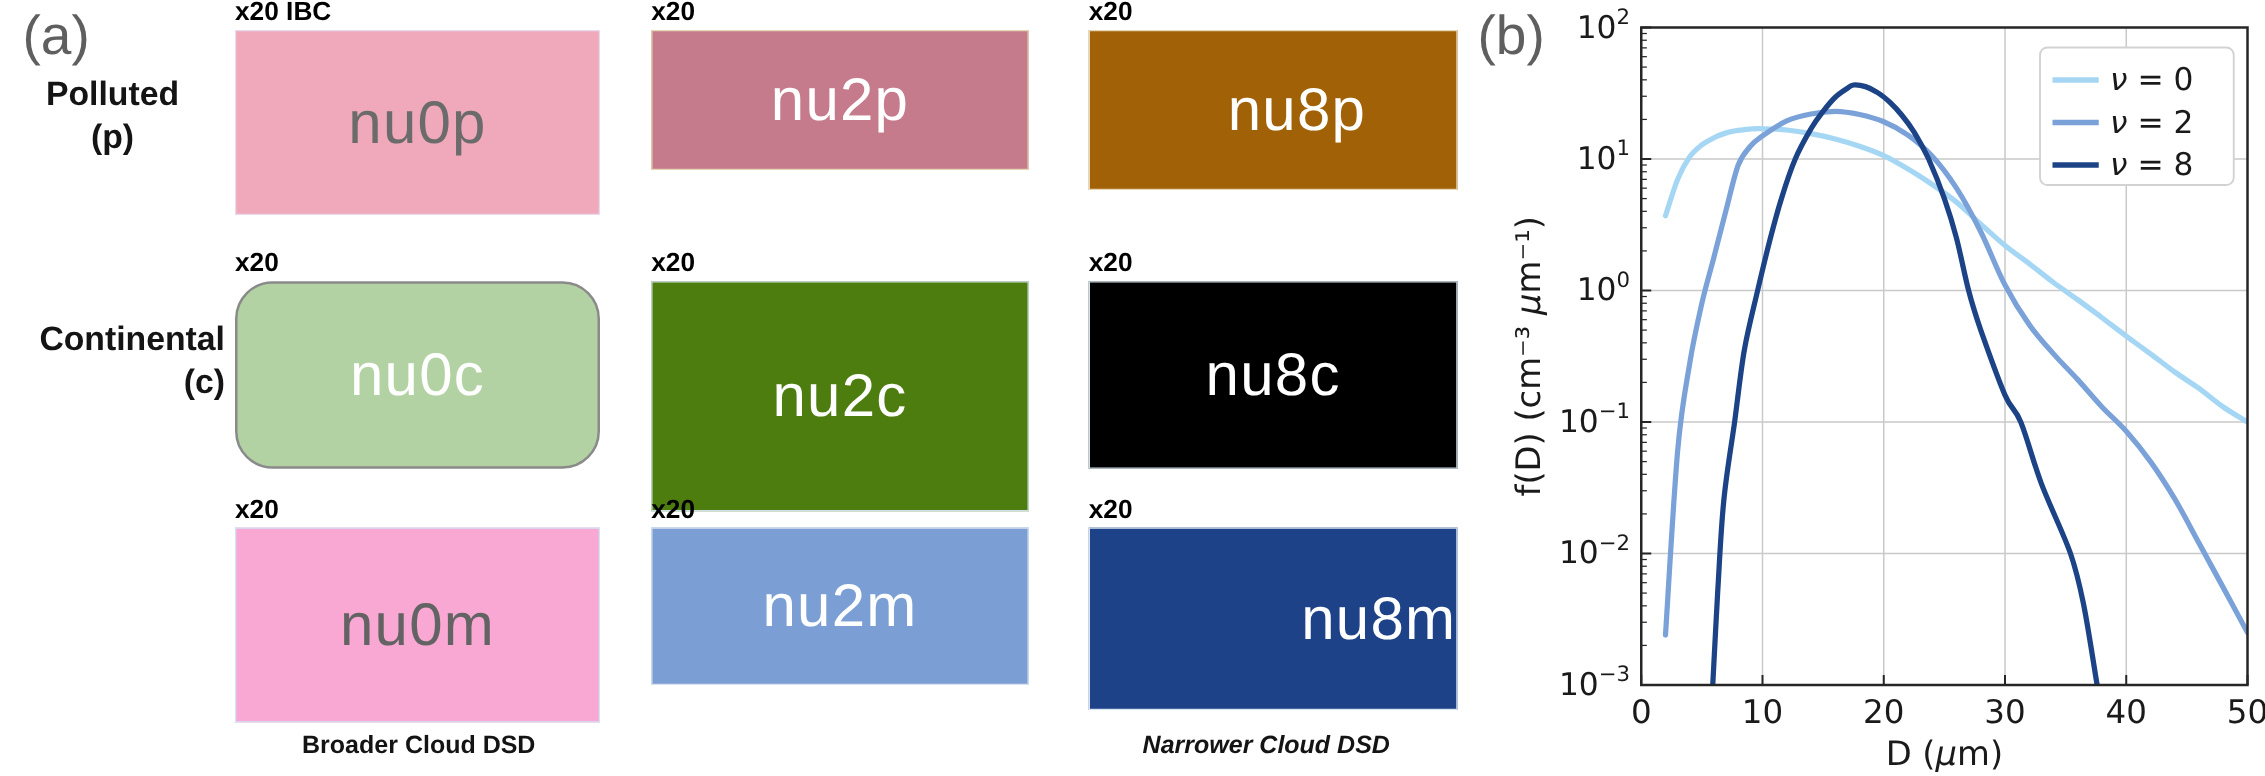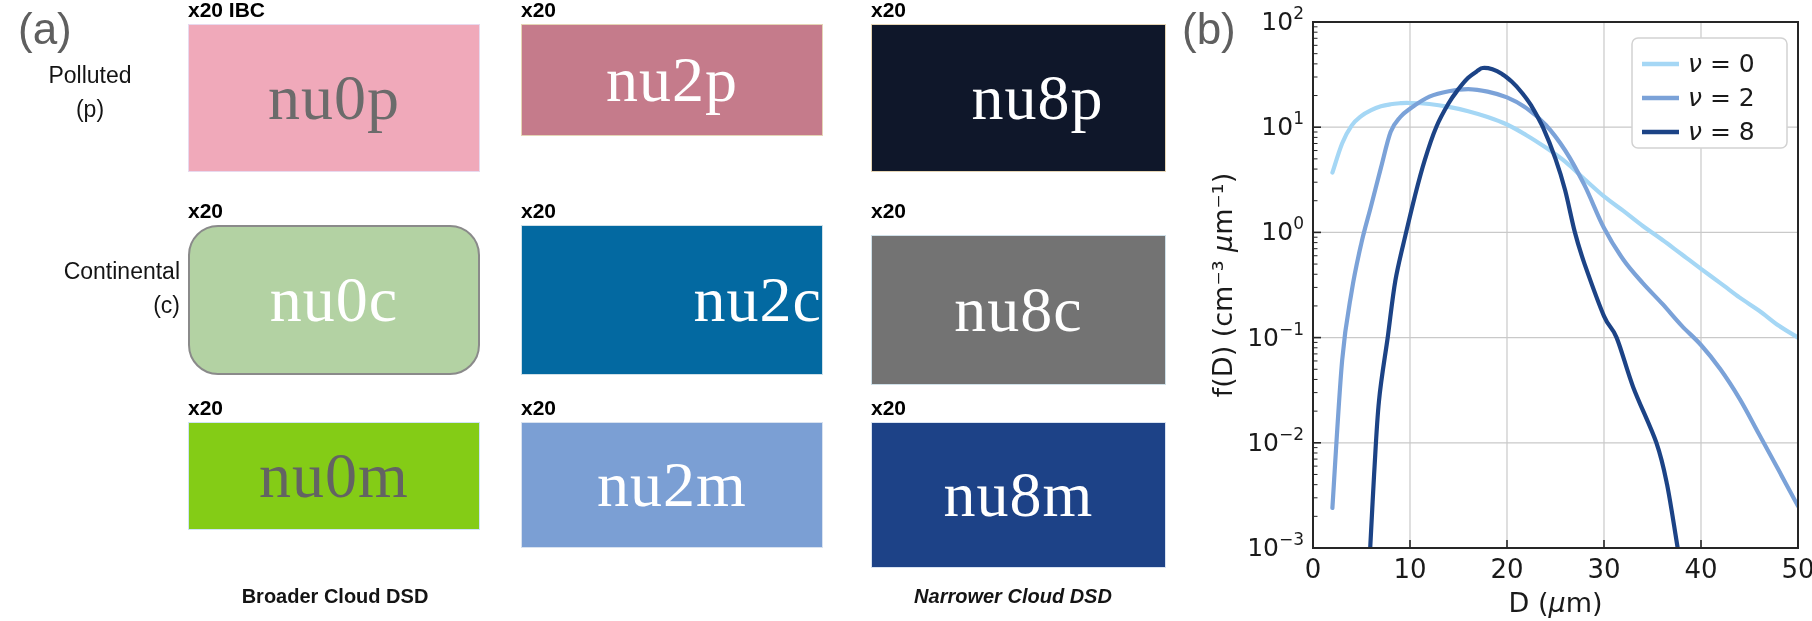--- a/index.html
+++ b/index.html
@@ -1,24 +1,24 @@
 <!DOCTYPE html>
 <html><head>
 <meta charset="utf-8">
 <style>
   html,body{margin:0;padding:0;background:#ffffff;}
   .stage{position:relative;width:1812px;height:621px;background:#ffffff;overflow:hidden;
          font-family:"Liberation Sans", sans-serif;}
   .panel-letter{position:absolute;font-size:44px;font-weight:500;color:#5f5f5f;}
-  .rowlabel{position:absolute;left:0;width:180px;text-align:center;font-size:23px;font-weight:400;
+  .rowlabel{position:absolute;left:0;width:180px;text-align:center;font-size:27px;font-weight:700;
             color:#141414;line-height:34px;}
   .boxwrap{position:absolute;}
   .tag{display:block;height:26px;font-size:21px;font-weight:600;color:#000;line-height:24px;text-align:left;}
   .box{display:flex;align-items:center;justify-content:center;border:1px solid transparent;box-sizing:border-box;}
-  .box .boxlabel{font-size:64px;font-weight:500;letter-spacing:1px;font-family:Liberation Serif, serif;}
+  .box .boxlabel{font-size:48px;font-weight:500;letter-spacing:1px;}
   .box.bordered{border-width:2px;border-style:solid;border-radius:30px;}
   .caption{position:absolute;width:360px;text-align:center;font-size:20px;font-weight:700;color:#141414;}
   svg text{font-family:"DejaVu Sans", sans-serif;}
 </style>
 </head>
 <body>
 
 <div class="stage">
 
   <div class="panel-letter" style="left:18px;top:4px;">(a)</div>
@@ -39,59 +39,59 @@
     </div>
   </div>
   <div class="boxwrap" style="left:521px;top:-2px;width:302px;">
     <span class="tag">x20</span>
     <div class="box" style="height: 112px; background: rgb(197, 123, 139); color: rgb(255, 255, 255); border-color: rgb(229, 213, 181);">
       <span class="boxlabel">nu2p</span>
     </div>
   </div>
   <div class="boxwrap" style="left:871px;top:-2px;width:295px;">
     <span class="tag">x20</span>
-    <div class="box" style="height: 148px; background: #0f172a; color: rgb(255, 255, 255); border-color: rgb(229, 213, 181); padding-left: 38px;">
+    <div class="box" style="height: 128px; background: #a16207; color: rgb(255, 255, 255); border-color: rgb(229, 213, 181); padding-left: 38px;">
       <span class="boxlabel">nu8p</span>
     </div>
   </div>
 
   <div class="boxwrap" style="left:188px;top:199px;width:292px;">
     <span class="tag">x20</span>
     <div class="box bordered" style="height: 150px; background: rgb(179, 210, 163); color: rgb(255, 255, 255); border-color: rgb(138, 138, 138);">
       <span class="boxlabel">nu0c</span>
     </div>
   </div>
   <div class="boxwrap" style="left:521px;top:199px;width:302px;">
     <span class="tag">x20</span>
-    <div class="box" style="height: 150px; background: #0369a1; color: rgb(255, 255, 255); border-color: rgb(207, 224, 232); justify-content: flex-end;">
+    <div class="box" style="height: 184px; background: #4d7c0f; color: rgb(255, 255, 255); border-color: rgb(207, 224, 232);">
       <span class="boxlabel">nu2c</span>
     </div>
   </div>
   <div class="boxwrap" style="left:871px;top:199px;width:295px;">
     <span class="tag">x20</span>
-    <div class="box" style="height: 150px; background: #737373; color: rgb(255, 255, 255); border-color: rgb(207, 224, 232); margin-top: 10px;">
+    <div class="box" style="height: 150px; background: #000000; color: rgb(255, 255, 255); border-color: rgb(207, 224, 232);">
       <span class="boxlabel">nu8c</span>
     </div>
   </div>
 
   <div class="boxwrap" style="left:188px;top:396px;width:292px;">
     <span class="tag">x20</span>
-    <div class="box" style="height: 108px; background: #84cc16; color: rgb(99, 99, 99); border-color: rgb(207, 228, 245);">
+    <div class="box" style="height: 156px; background: #f9a8d4; color: rgb(99, 99, 99); border-color: rgb(207, 228, 245);">
       <span class="boxlabel">nu0m</span>
     </div>
   </div>
   <div class="boxwrap" style="left:521px;top:396px;width:302px;">
     <span class="tag">x20</span>
     <div class="box" style="height: 126px; background: rgb(123, 159, 212); color: rgb(255, 255, 255); border-color: rgb(216, 226, 240);">
       <span class="boxlabel">nu2m</span>
     </div>
   </div>
   <div class="boxwrap" style="left:871px;top:396px;width:295px;">
     <span class="tag">x20</span>
-    <div class="box" style="height: 146px; background: rgb(29, 66, 135); color: rgb(255, 255, 255); border-color: rgb(216, 226, 240);">
+    <div class="box" style="height: 146px; background: rgb(29, 66, 135); color: rgb(255, 255, 255); border-color: rgb(216, 226, 240); justify-content: flex-end;">
       <span class="boxlabel">nu8m</span>
     </div>
   </div>
 
   <div class="caption" style="left:155px;top:585px;">Broader Cloud DSD</div>
   <div class="caption" style="left:833px;top:585px;font-style:italic;">Narrower Cloud DSD</div>
 
   <div class="panel-letter" style="left:1182px;top:4px;">(b)</div>
   <svg id="chart" style="position:absolute;left:1180px;top:0;" width="632" height="621" viewBox="0 0 632 621">
       <defs>

